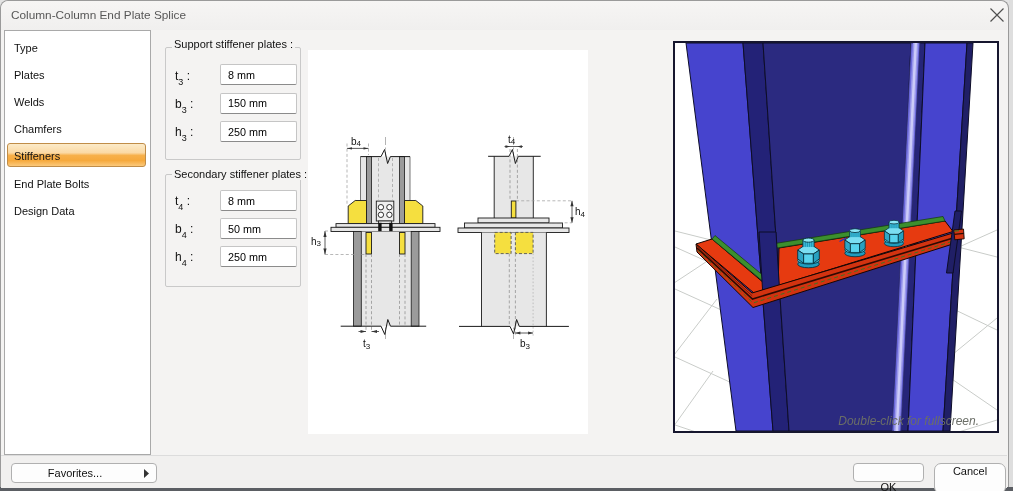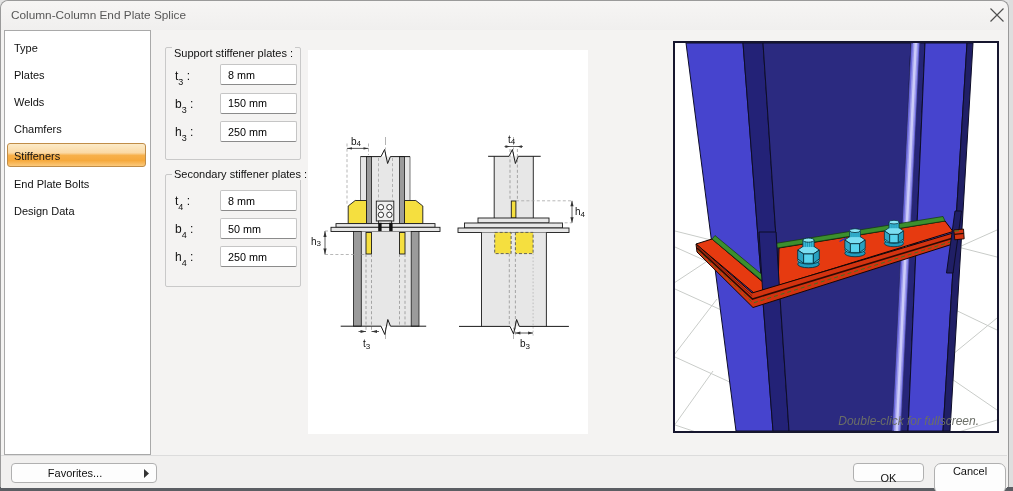--- a/index.html
+++ b/index.html
@@ -49,21 +49,21 @@
 <div class="sel"></div>
 <div class="mi" style="top:41.5px">Type</div>
 <div class="mi" style="top:68.7px">Plates</div>
 <div class="mi" style="top:95.9px">Welds</div>
 <div class="mi" style="top:123.1px">Chamfers</div>
 <div class="mi" style="top:150.3px">Stiffeners</div>
 <div class="mi" style="top:177.5px">End Plate Bolts</div>
 <div class="mi" style="top:204.7px">Design Data</div>
 
 <div class="grp" style="left:165px;top:47px;width:134px;height:111px"></div>
-<div class="grplabel" style="left:172px;top:47px">Support stiffener plates :</div>
+<div class="grplabel" style="left:172px;top:38px">Support stiffener plates :</div>
 <div class="lbl" style="left:175px;top:69px">t<sub>3</sub> :</div>
 <div class="lbl" style="left:175px;top:97px">b<sub>3</sub> :</div>
 <div class="lbl" style="left:175px;top:125px">h<sub>3</sub> :</div>
 <div class="inp" style="top:64px">8 mm</div>
 <div class="inp" style="top:92.5px">150 mm</div>
 <div class="inp" style="top:121px">250 mm</div>
 
 <div class="grp" style="left:165px;top:174px;width:134px;height:111px"></div>
 <div class="grplabel" style="left:172px;top:168px">Secondary stiffener plates :</div>
 <div class="lbl" style="left:175px;top:194px">t<sub>4</sub> :</div>
@@ -296,14 +296,14 @@
 </g>
 <text x="304" y="382" text-anchor="end" font-size="12" fill="#6b6e67" font-family="Liberation Sans">Double-click for fullscreen.</text>
 </svg></div>
 
 <div class="btmbar"></div>
 <div class="btn" style="left:11px;top:463px;width:146px;height:20px;padding-top:3px;padding-right:18px;">Favorites...
   <svg style="position:absolute;right:7px;top:5px" width="6" height="9" viewBox="0 0 6 9">
       <path d="M1 0 L6 4.5 L1 9 Z" fill="#333"></path>
     </svg>
 </div>
-<div class="btn" style="left:853px;top:463px;width:71px;height:19px;padding-top:8px;">OK</div>
+<div class="btn" style="left:853px;top:463px;width:71px;height:19px;padding-top:17px;">OK</div>
 <div class="btn" style="left:934px;top:463px;width:72px;height:31px;padding-top:1px;border-radius:7px;">Cancel</div>
 
 </body></html>

